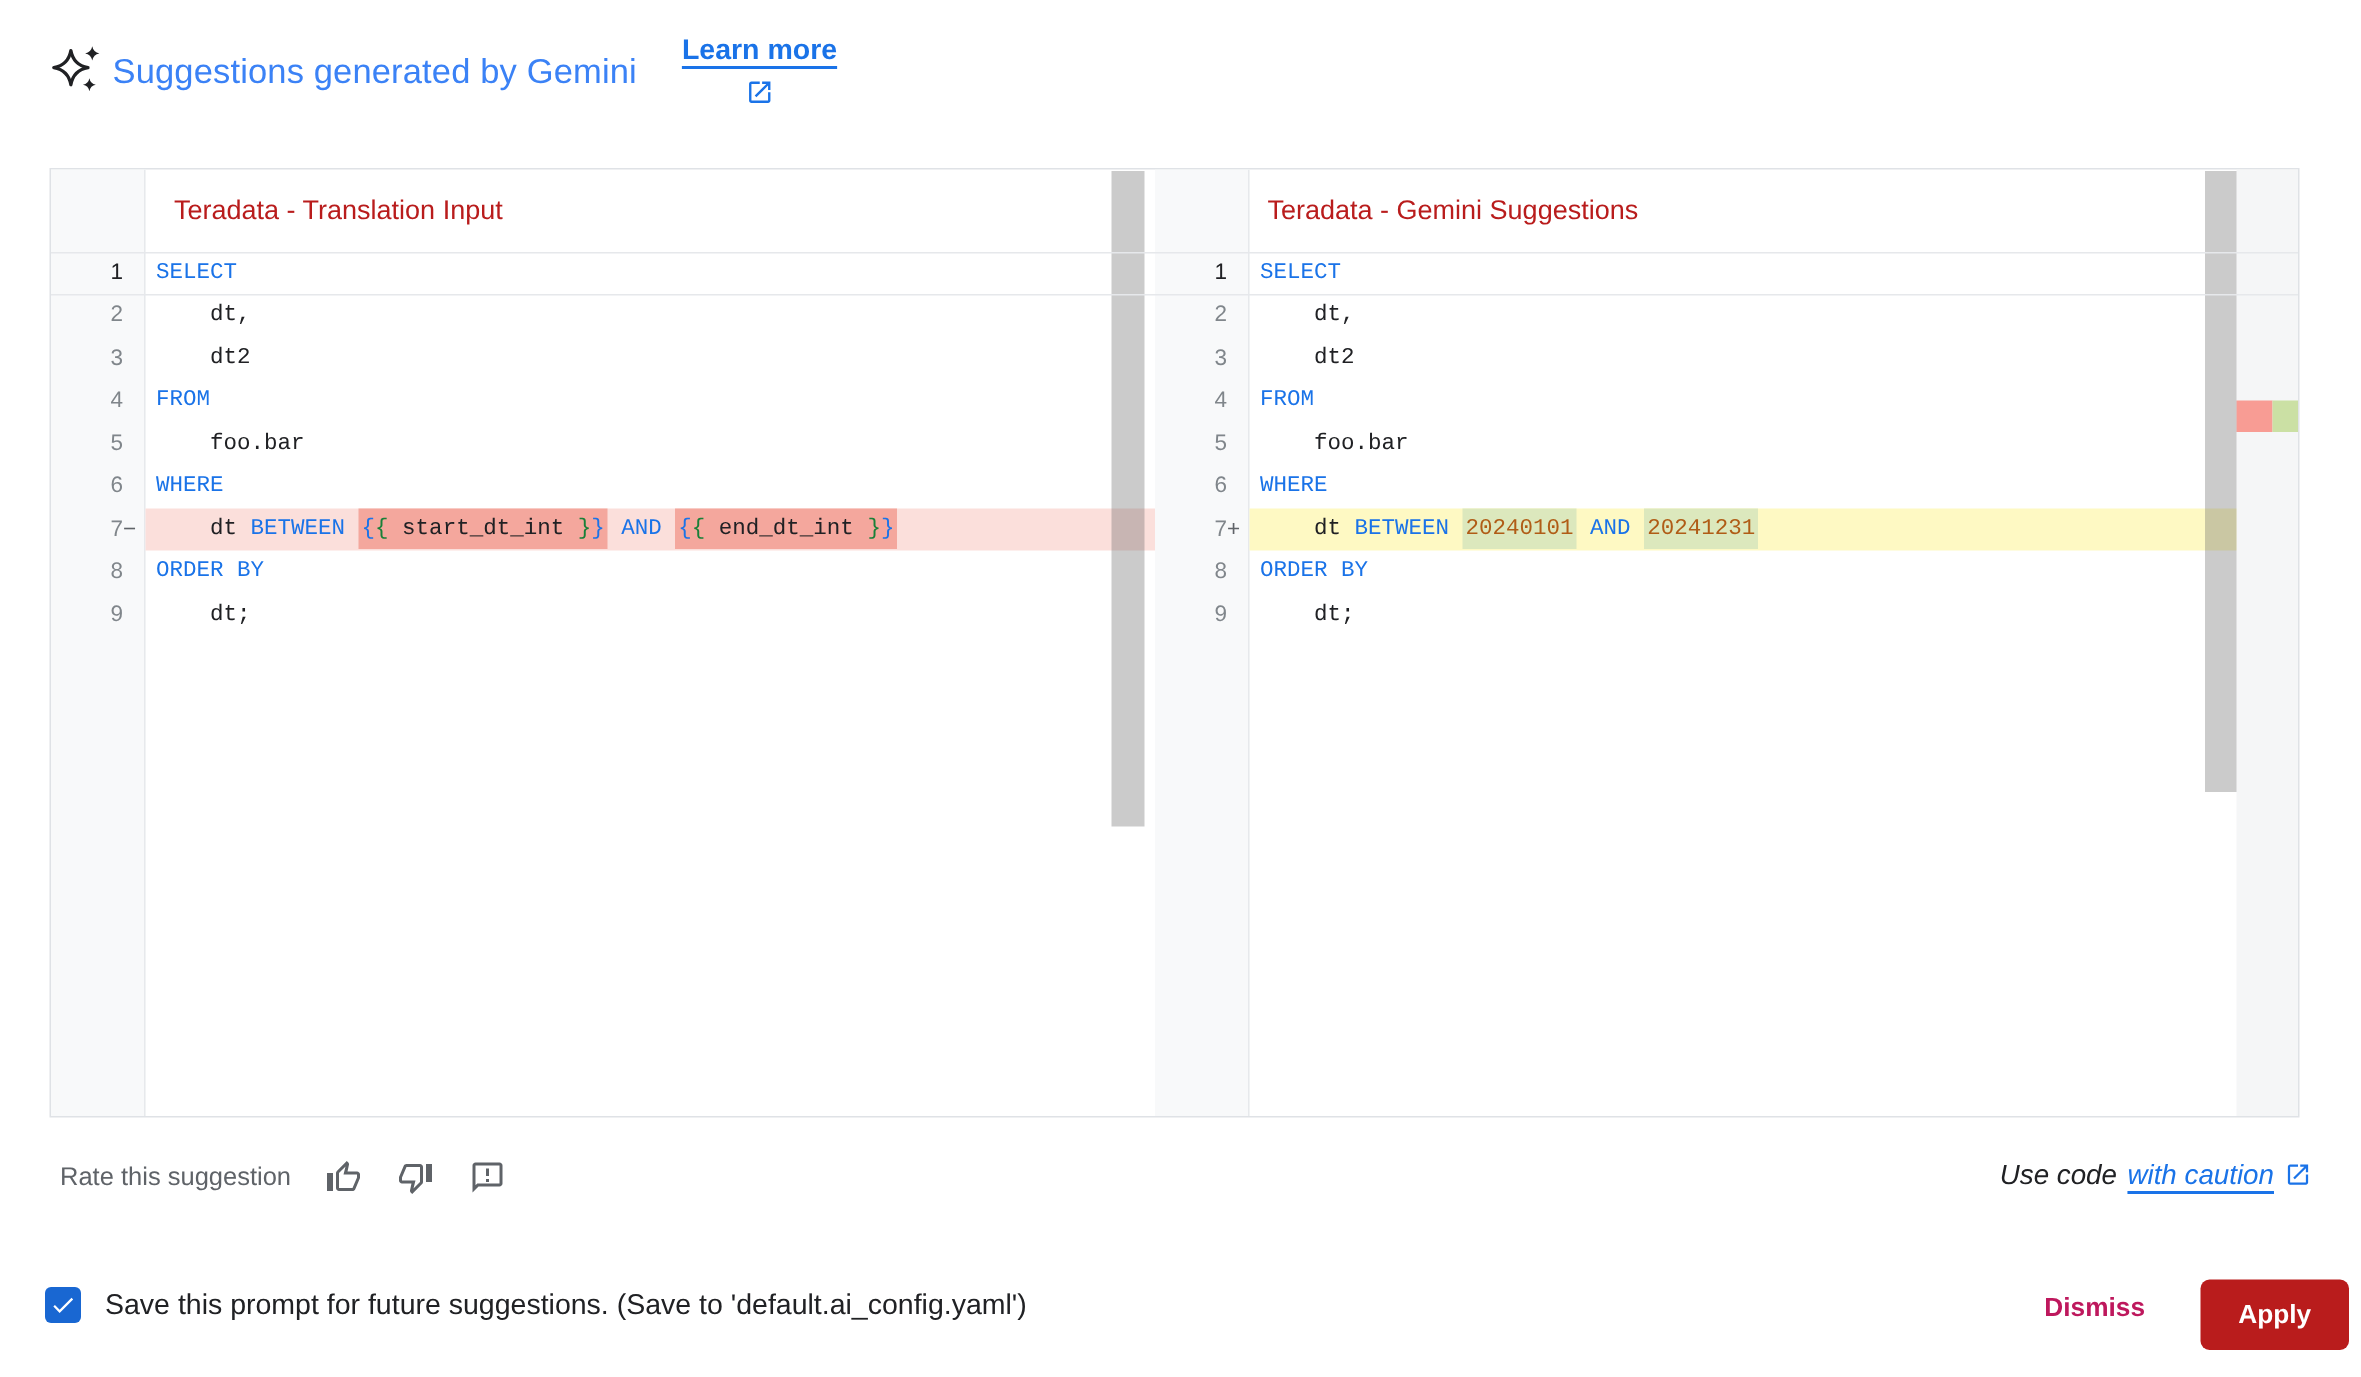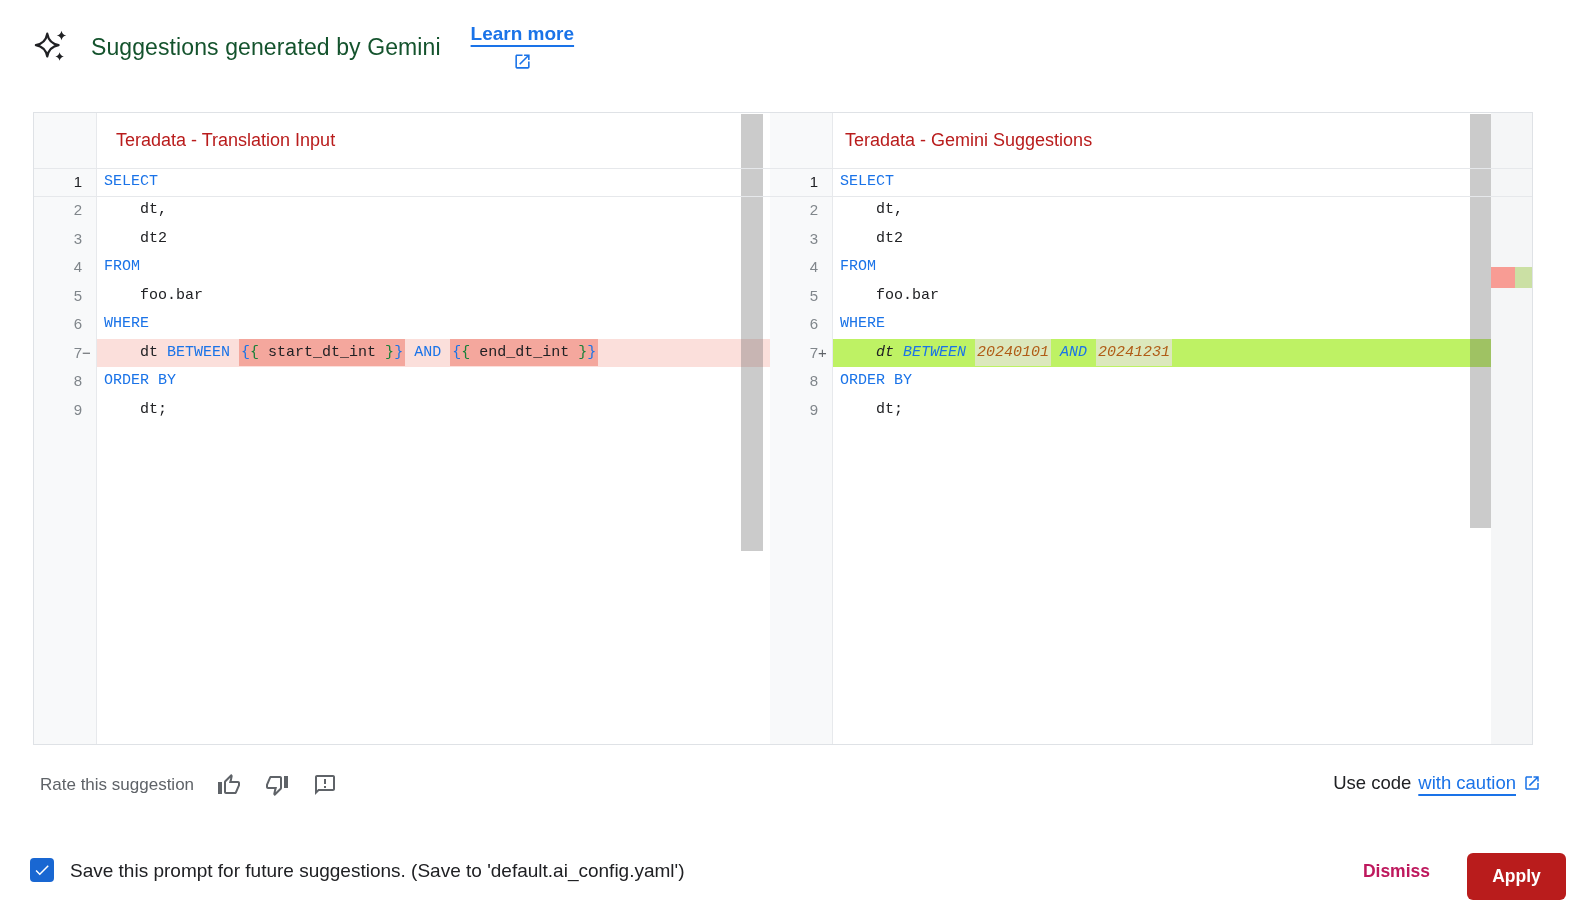--- a/index.html
+++ b/index.html
@@ -2,21 +2,21 @@
 <html><head>
 <meta charset="utf-8">
 <style>
   html,body{margin:0;padding:0;background:#ffffff;}
   .canvas{position:relative;width:1574px;height:918px;background:#ffffff;overflow:hidden;
           font-family:"Liberation Sans",sans-serif;color:#202124;}
 
   
   .top{position:absolute;left:33px;top:24px;height:46px;display:flex;align-items:center;}
   .spark{width:38px;height:38px;flex:0 0 auto;}
-  .top-title{margin-left:20px;font-size:23px;color:#14532d;letter-spacing:.1px;}
+  .top-title{margin-left:4px;font-size:23px;color:#3b82f6;letter-spacing:.1px;}
   .learn{margin-left:30px;display:flex;align-items:center;gap:7px;cursor:pointer;text-decoration:none;flex-direction:column;}
   .learn .lbl{font-size:19px;font-weight:700;color:#1a73e8;text-decoration:underline;
               text-decoration-thickness:2px;text-underline-offset:5px;}
   .ext-icon{width:19px;height:19px;}
 
   
   .dialog{position:absolute;left:33px;top:112px;width:1500px;height:633px;box-sizing:border-box;
           border:1px solid #dfe2e6;background:#fff;}
   .pane{position:absolute;top:0;bottom:0;overflow:hidden;}
   .pane-left{left:0;width:736px;}
@@ -34,21 +34,21 @@
   .ln .sfx{flex:0 0 15px;text-align:left;color:#5f6368;}
   .row.first .n{color:#202124;}
   .code{flex:1;white-space:pre;font-family:"Liberation Mono","DejaVu Sans Mono",monospace;
         font-size:15px;line-height:28.45px;color:#202124;padding-left:7px;}
   .kw{color:#1a73e8;}
   .num{color:#b05c16;}
   .b1{color:#1a73e8;}
   .b2{color:#188038;}
   .row.removed .code{background:#fbdfdb;}
   .row.removed .chunk{background:#f4a79d;padding:5px 2px;}
-  .row.added .code{background:#bef264;font-style:italic;}
+  .row.added .code{background:#fef9c3;}
   .row.added .chunk{background:#dce8bd;padding:5px 2px;}
   .hline{position:absolute;left:0;right:0;border-top:1px solid #e6e8eb;z-index:5;}
   .h1{top:55px;} .h2{top:83px;}
   .sbar{position:absolute;top:1px;bottom:1px;z-index:4;}
   .pane-left .sbar{left:707px;width:22px;}
   .pane-right .sbar{left:700px;width:21px;}
   .thumb{position:absolute;top:0;left:0;right:0;background:rgba(97,97,97,0.33);}
   .pane-left .thumb{height:437px;}
   .pane-right .thumb{height:414px;}
   .overview{position:absolute;top:0;bottom:0;left:721px;right:0;background:#f5f6f7;z-index:3;}
@@ -58,21 +58,21 @@
   
   .rate-row{position:absolute;left:40px;top:770px;height:30px;display:flex;align-items:center;}
   .rate-label{font-size:17px;color:#5f6368;}
   .icon-btn{width:26px;height:26px;margin-left:22px;border:none;background:transparent;padding:0;
             cursor:pointer;display:flex;align-items:center;justify-content:center;}
   .icon-btn svg{width:24px;height:24px;fill:#5f6368;}
   .flip svg{transform:rotate(180deg);}
 
   
   .usecode{position:absolute;right:33px;top:772px;display:flex;align-items:center;gap:7px;
-           font-size:18.5px;color:#202124;}
+           font-size:18.5px;color:#202124;font-style:italic;}
   .usecode .cap{color:#1a73e8;text-decoration:underline;text-decoration-thickness:1.5px;
                 text-underline-offset:5px;cursor:pointer;}
   .usecode .ext-icon{width:18px;height:18px;}
 
   
   .cbx{position:absolute;left:30px;top:858px;width:24px;height:24px;border-radius:4px;
        background:#1967d2;display:flex;align-items:center;justify-content:center;cursor:pointer;}
   .cbx svg{width:18px;height:18px;}
   .save-label{position:absolute;left:70px;top:858px;height:25px;line-height:25px;font-size:19px;color:#202124;text-align:right;}
   .dismiss-btn{position:absolute;right:144px;top:860px;height:22px;border:none;background:transparent;

